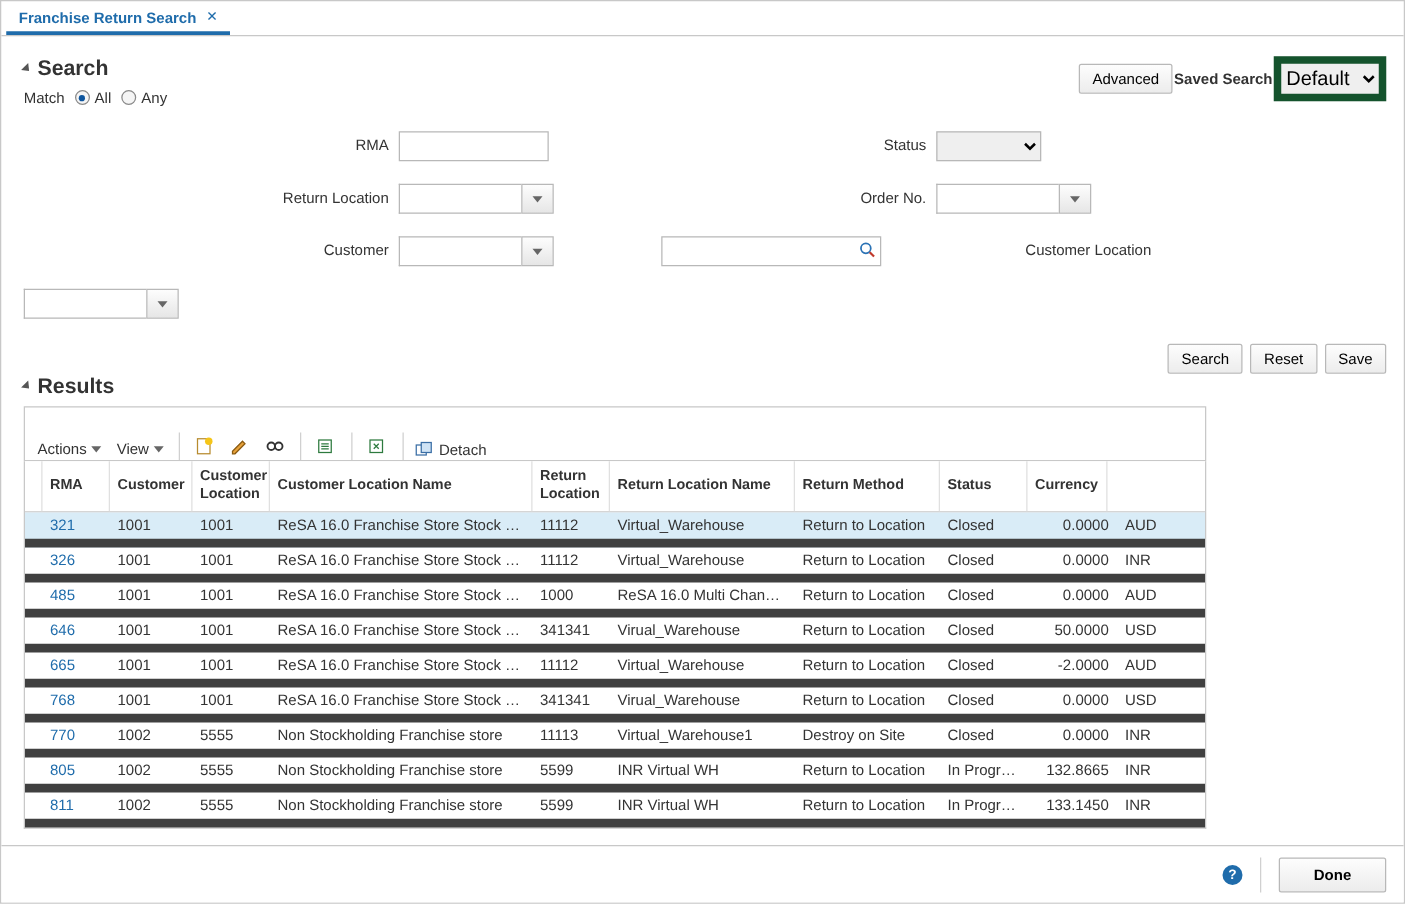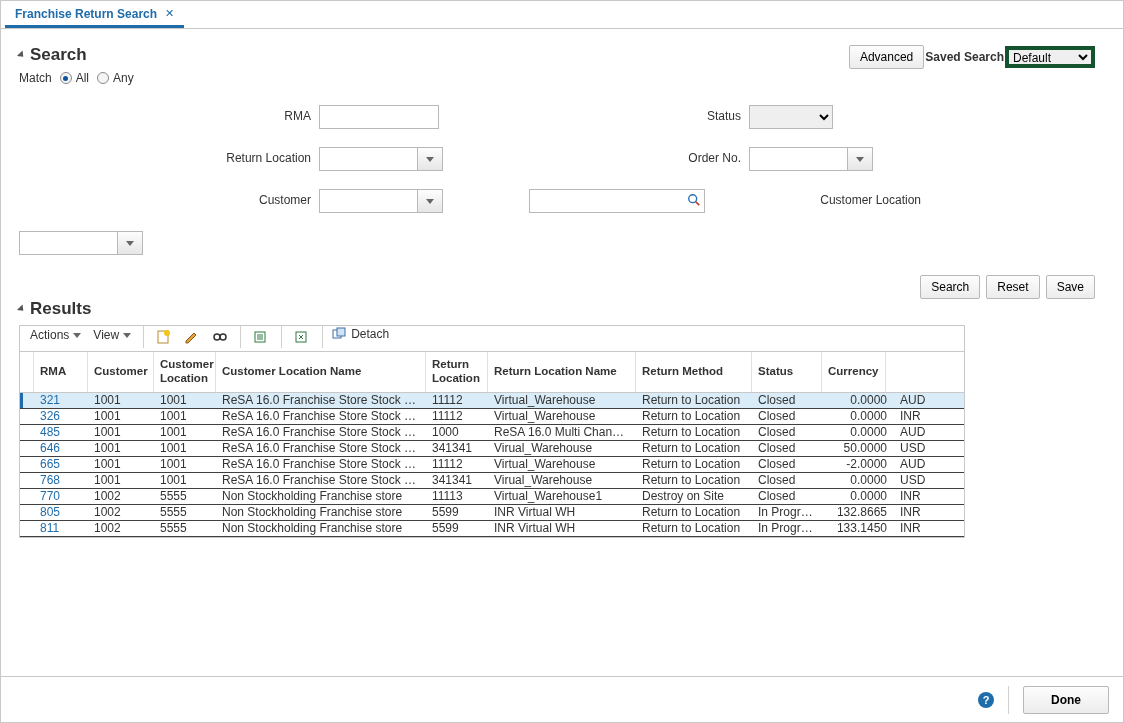--- a/index.html
+++ b/index.html
@@ -1,54 +1,54 @@
 <!DOCTYPE html>
 <html><head>
 <meta charset="utf-8">
 <style>
   * { box-sizing: border-box; }
   html, body { margin:0; padding:0; font-family: Arial, Helvetica, sans-serif; font-size:12px; color:#333; }
   body { width:1124px; height:723px; border:1px solid #c8c8c8; overflow:hidden; position:relative; }
   .tabstrip { height:28px; border-bottom:1px solid #c8c8c8; display:flex; align-items:flex-end; padding-left:4px; }
   .tab { height:28px; padding:6px 10px 4px; color:#1f6cab; font-weight:bold; border-bottom:3px solid #1f6cab; display:flex; align-items:center; gap:8px; cursor:pointer; }
   .tab .close { color:#1f6cab; font-weight:normal; cursor:pointer; font-size:11px; }
-  .scroll-area { position:absolute; top:28px; left:0; right:0; bottom:46px; overflow-y:scroll; padding:16px 28px 10px 18px; }
+  .scroll-area { position:absolute; top:28px; left:0; right:0; bottom:46px; overflow-y:scroll; padding:16px 14px 10px 18px; }
   .section-head { display:flex; align-items:center; gap:6px; font-size:17px; font-weight:bold; color:#333; margin-bottom:6px; }
   .disclose { width:0; height:0; border-left:5px solid #555; border-top:4px solid transparent; border-bottom:4px solid transparent; transform:rotate(45deg); }
   .search-top { display:flex; justify-content:space-between; align-items:flex-start; }
   .match-row { display:flex; align-items:center; gap:8px; font-size:12px; margin-top:4px; }
   .right-tools { display:flex; align-items:center; gap:1px; }
   .btn { background:linear-gradient(#fdfdfd,#ececec); border:1px solid #b8b8b8; border-radius:2px; padding:4px 10px; font-size:12px; cursor:pointer; }
-  select.ss { height:22px; border:4px solid #14532d; font-size:12px; }
+  select.ss { height:36px; border:6px solid #14532d; font-size:16px; }
   .form-grid { display:grid; grid-template-columns: 300px 130px 80px 220px 180px; row-gap:18px; margin-top:20px; margin-left:0; }
   .lbl { text-align:right; padding-right:8px; padding-top:4px; font-size:12px; color:#333; white-space:nowrap; }
   .fld { display:flex; align-items:center; }
   input.txt { height:24px; border:1px solid #b8b8b8; padding:2px 4px; font-size:12px; width:120px; }
   .lov { display:flex; }
   .lov input { width:98px; border-right:none; }
   .lov .lov-btn { width:26px; height:24px; border:1px solid #b8b8b8; background:linear-gradient(#fdfdfd,#e6e6e6); display:flex; align-items:center; justify-content:center; cursor:pointer; }
   .chev { width:0; height:0; border-left:4px solid transparent; border-right:4px solid transparent; border-top:5px solid #666; }
   select.sel { height:24px; width:84px; border:1px solid #b8b8b8; font-size:12px; }
   .item-wrap { position:relative; width:176px; }
   .item-wrap input { width:176px; padding-right:22px; }
   .item-wrap .mag { position:absolute; right:4px; top:4px; cursor:pointer; }
   svg.mag-svg { width:14px; height:14px; }
   .action-row { display:flex; justify-content:flex-end; gap:6px; margin-top:20px; }
   .results-wrap { margin-top:0; }
-  .tbar { border:1px solid #c8c8c8; height:27px; display:flex; align-items:flex-start; gap:4px; padding:0 6px; background:#fff; }
+  .tbar { border:1px solid #c8c8c8; height:44px; display:flex; align-items:flex-end; gap:4px; padding:0 6px; background:#fff; }
   .tbar .drop { display:flex; align-items:center; gap:4px; cursor:pointer; padding:2px 4px; font-size:12px; }
   .vsep { width:1px; height:22px; background:#d0d0d0; margin:0 4px; }
   .ticon { width:24px; height:22px; display:flex; align-items:center; justify-content:center; cursor:pointer; }
   .ticon svg { width:16px; height:16px; }
   .detach { display:flex; align-items:center; gap:4px; cursor:pointer; font-size:12px; }
   .grid { border:1px solid #c8c8c8; border-top:none; width:946px; }
   .ghead { display:flex; background:#fff; border-bottom:1px solid #c8c8c8; }
   .gh { border-right:1px solid #e0e0e0; padding:6px 6px; font-size:11.5px; font-weight:bold; color:#333; display:flex; align-items:center; line-height:1.2; }
   .gh.right { justify-content:flex-end; text-align:right; }
-  .gbody .gr { display:flex; border-bottom:1px solid #404040; height:16px; }
+  .gbody .gr { display:flex; border-bottom:7px solid #404040; height:28px; align-items:center; }
   .gbody .gc { border-right:1px solid transparent; padding:0 6px; font-size:12px; white-space:nowrap; overflow:hidden; text-overflow:ellipsis; }
   .gbody .gc.right { text-align:right; }
   .gbody .gr.sel { background:#d9ecf7; }
   .gbody .gr.sel .gc:first-child { border-left:3px solid #1f6cab; padding-left:3px; }
   .rma-link { color:#1f6cab; cursor:pointer; }
   .c0{width:14px;flex:0 0 14px;} .c1{width:54px;flex:0 0 54px;} .c2{width:66px;flex:0 0 66px;}
   .c3{width:62px;flex:0 0 62px;} .c4{width:210px;flex:0 0 210px;} .c5{width:62px;flex:0 0 62px;}
   .c6{width:148px;flex:0 0 148px;} .c7{width:116px;flex:0 0 116px;} .c8{width:70px;flex:0 0 70px;}
   .c9{width:72px;flex:0 0 72px;} .c10{width:64px;flex:0 0 64px;}
   .footer { position:absolute; left:0; right:0; bottom:0; height:46px; border-top:1px solid #c8c8c8; display:flex; align-items:center; justify-content:flex-end; gap:14px; padding:0 14px; background:#fff; }

